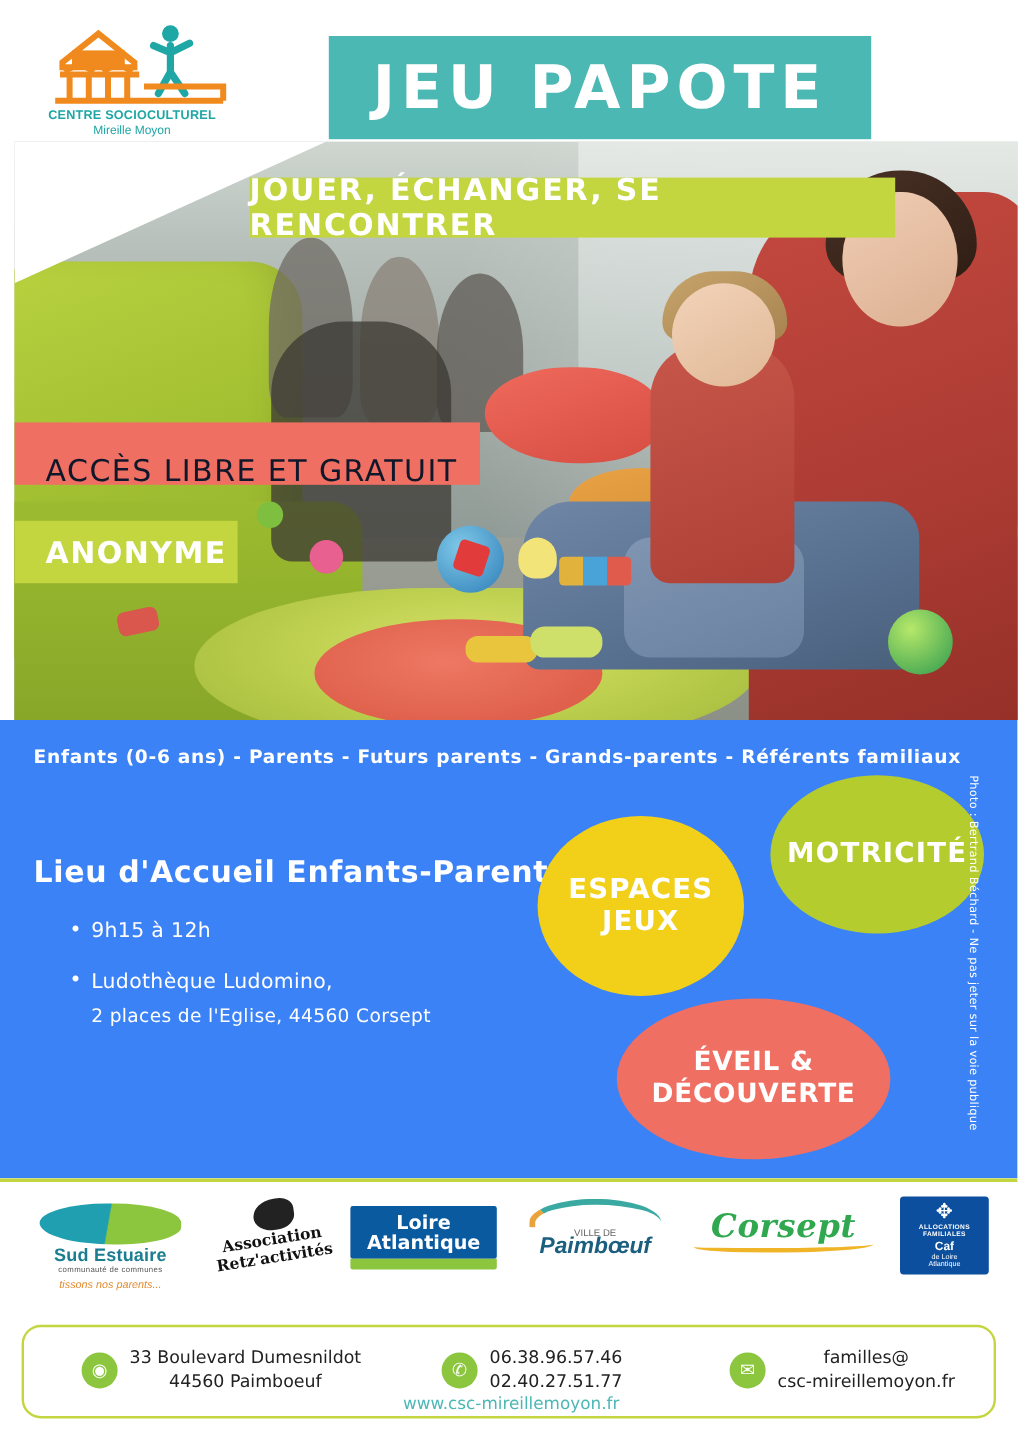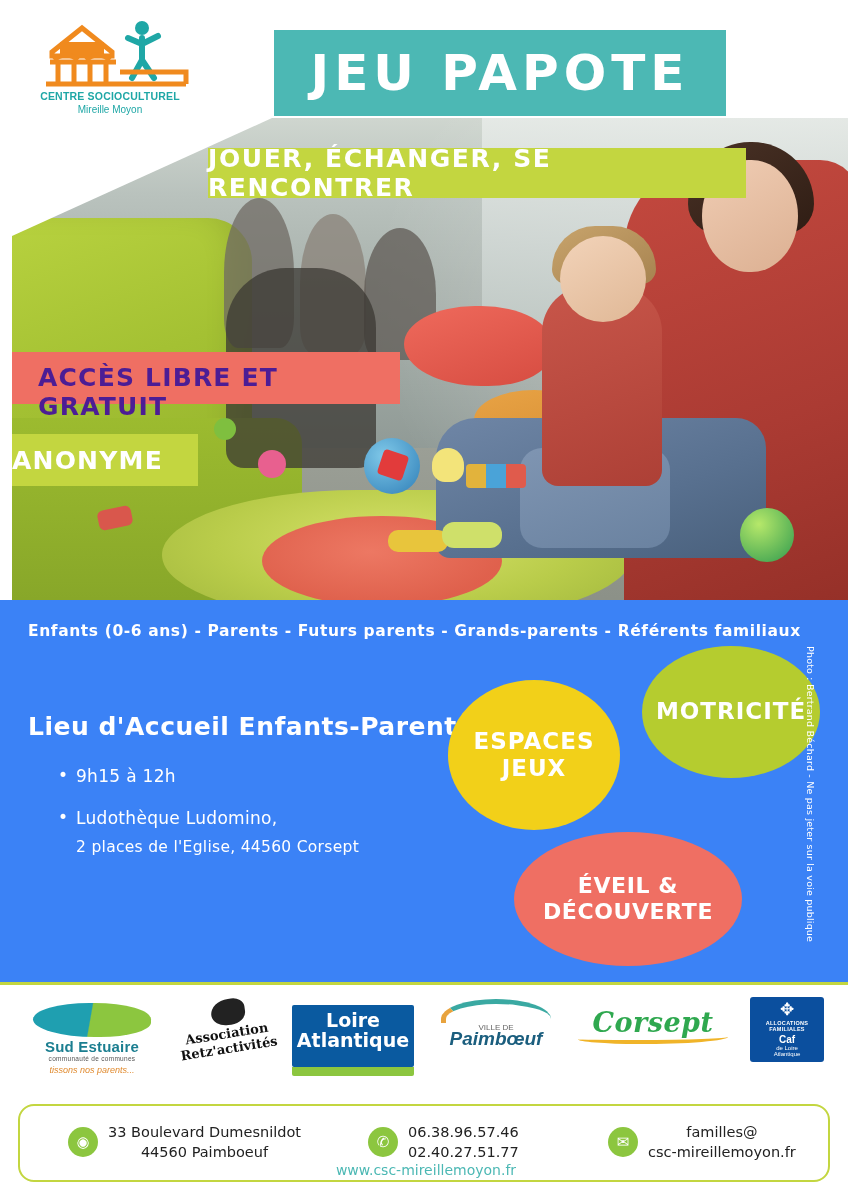--- a/index.html
+++ b/index.html
@@ -204,29 +204,30 @@
 
   .tag-red {
     position: absolute; top: 352px; left: 0;
     width: 388px; height: 52px;
     background: #ef6f63;
     display: flex; align-items: center;
     padding-left: 26px;
     z-index: 7;
   }
   .tag-red span {
-    color: #4c1d95; font-size: 25px; font-weight: bold; letter-spacing: 1.2px;
+    color: #0f172a; font-size: 25px; font-weight: normal; letter-spacing: 1.2px;
     font-family: "DejaVu Sans", sans-serif;
     margin-top: 28px;
   }
   .tag-green {
     position: absolute; top: 434px; left: 0;
     width: 186px; height: 52px;
     background: #c3d640;
     display: flex; align-items: center;
+    padding-left: 26px;
     z-index: 7;
   }
   .tag-green span {
     color: #ffffff; font-size: 25px; font-weight: bold; letter-spacing: 1.2px;
     font-family: "DejaVu Sans", sans-serif;
   }
 
   
   .teal-band {
     position: absolute;
@@ -353,22 +354,22 @@
   }
   .p2 .nm {
     font-size: 13px; font-weight: bold; color: #111;
     transform: rotate(-9deg); line-height: 1.15;
     font-family: "DejaVu Serif", serif;
   }
 
   .p3 { top: 20px; left: 292px; width: 122px; }
   .p3 .box {
     background: #0a5aa0; color: #fff;
-    font-size: 19px; font-weight: bold;
-    padding: 6px 4px 16px; line-height: 1.05;
+    font-size: 16px; font-weight: bold;
+    padding: 6px 4px 4px; line-height: 1.05;
     border-radius: 2px;
     font-family: "DejaVu Sans", sans-serif;
   }
   .p3 .bar { height: 9px; background: #8cc63f; border-radius: 0 0 2px 2px; }
 
   .p4 { top: 14px; left: 432px; width: 128px; }
   .p4 .arc {
     width: 110px; height: 24px; margin: 0 auto;
     border-top: 5px solid #3aa9a2;
     border-left: 5px solid #e8a33d;

